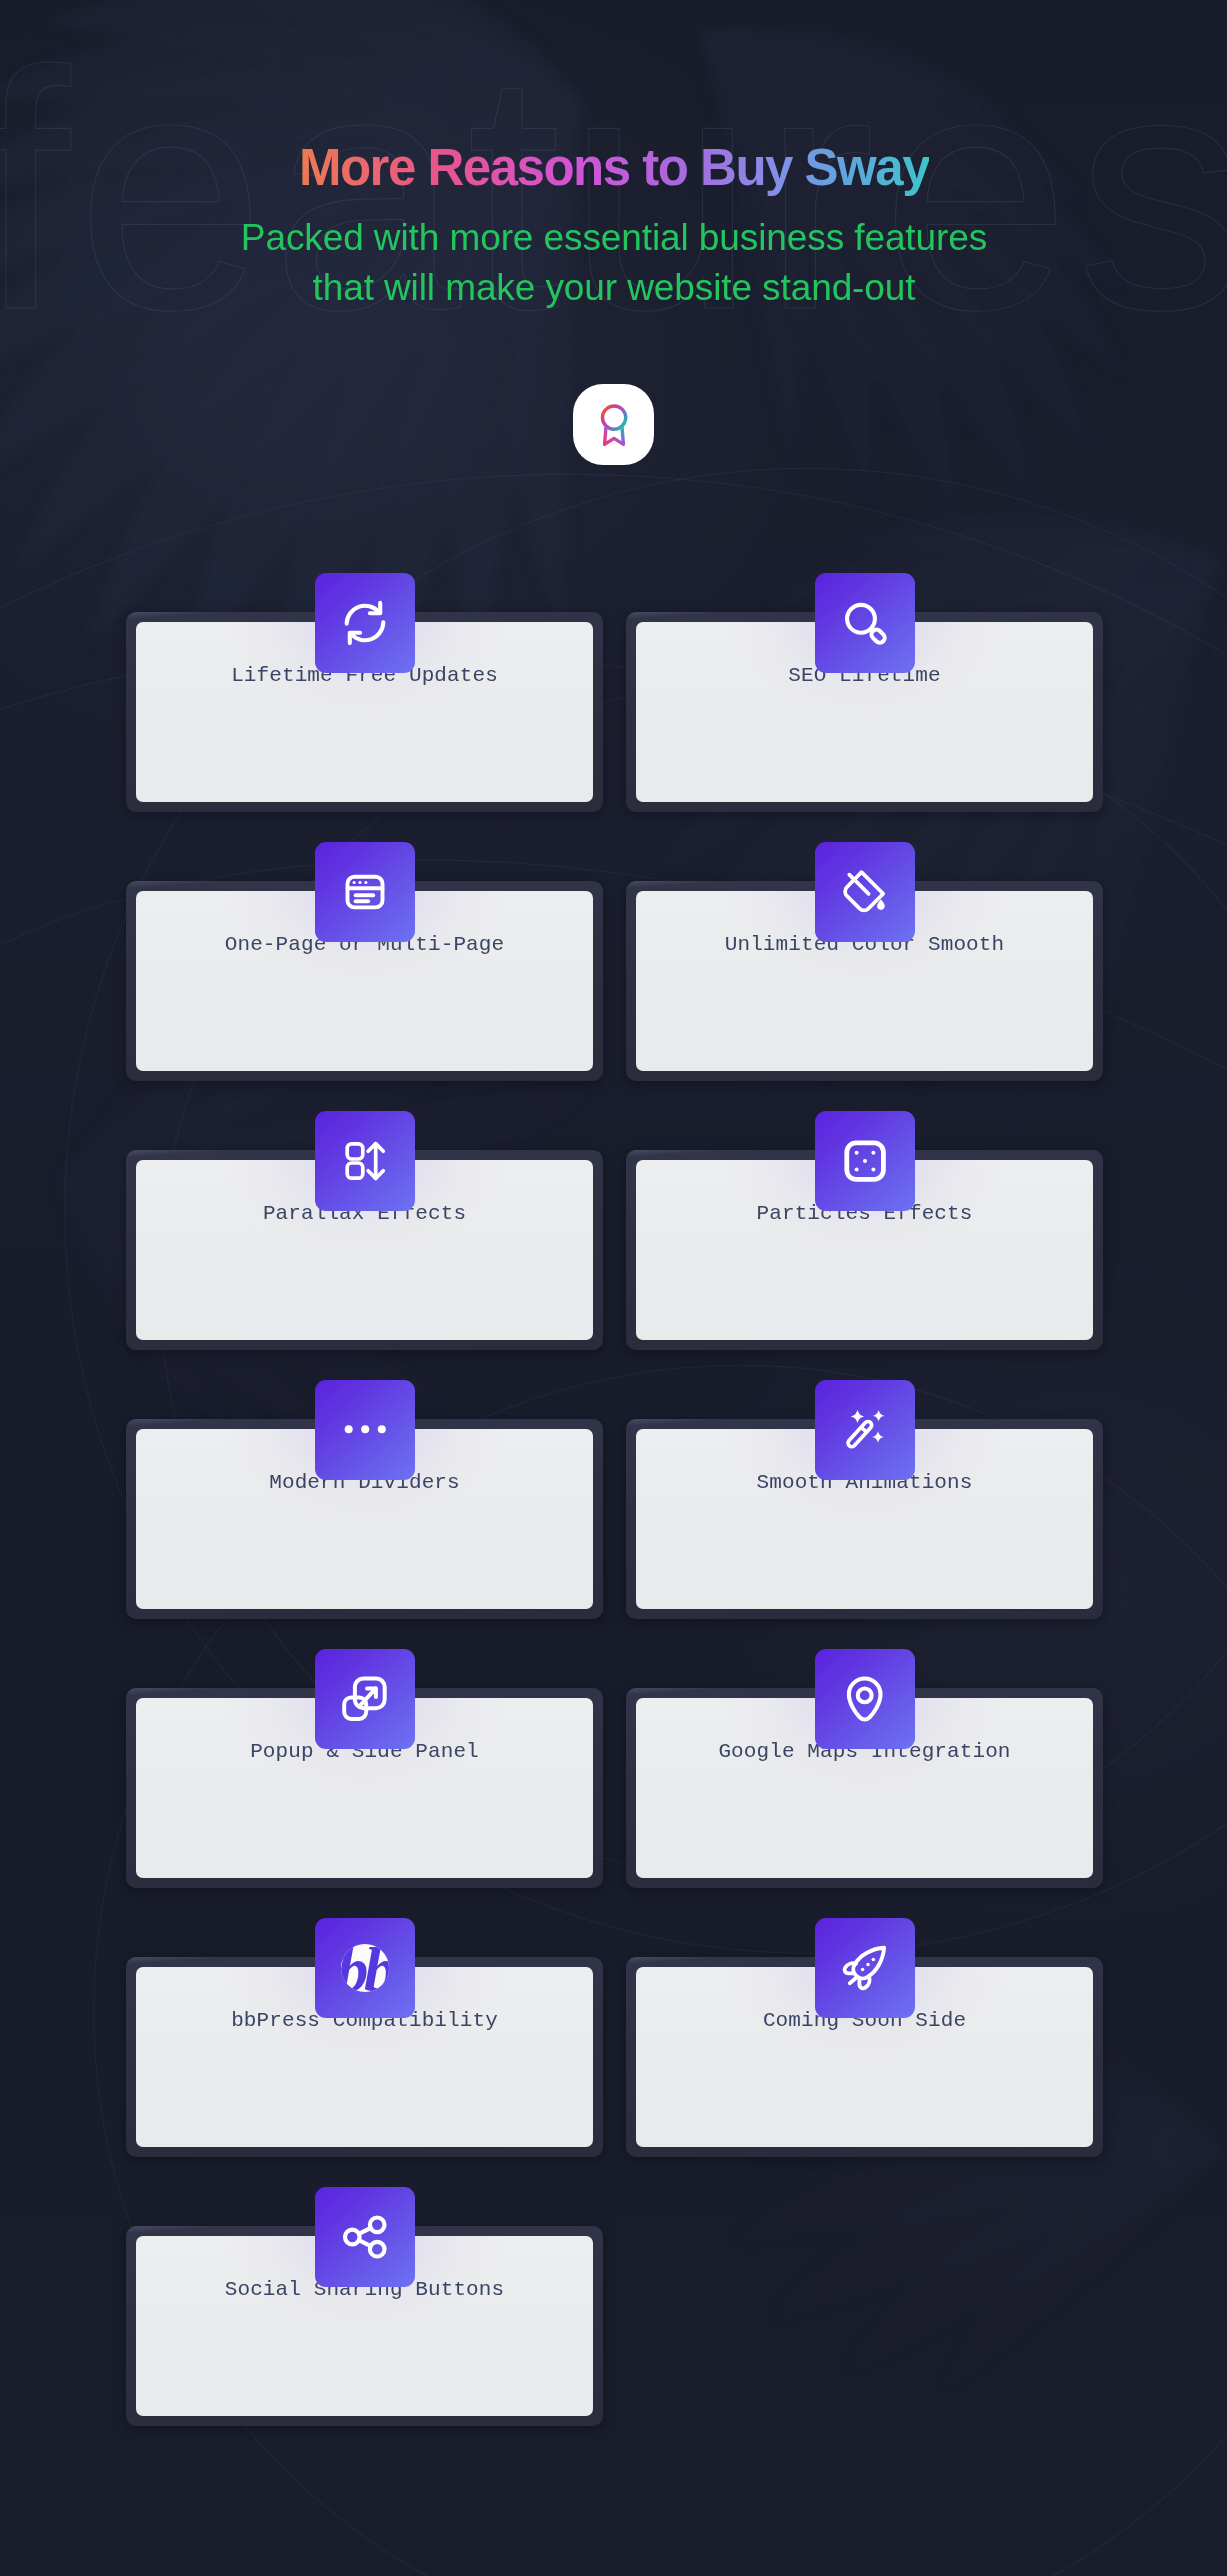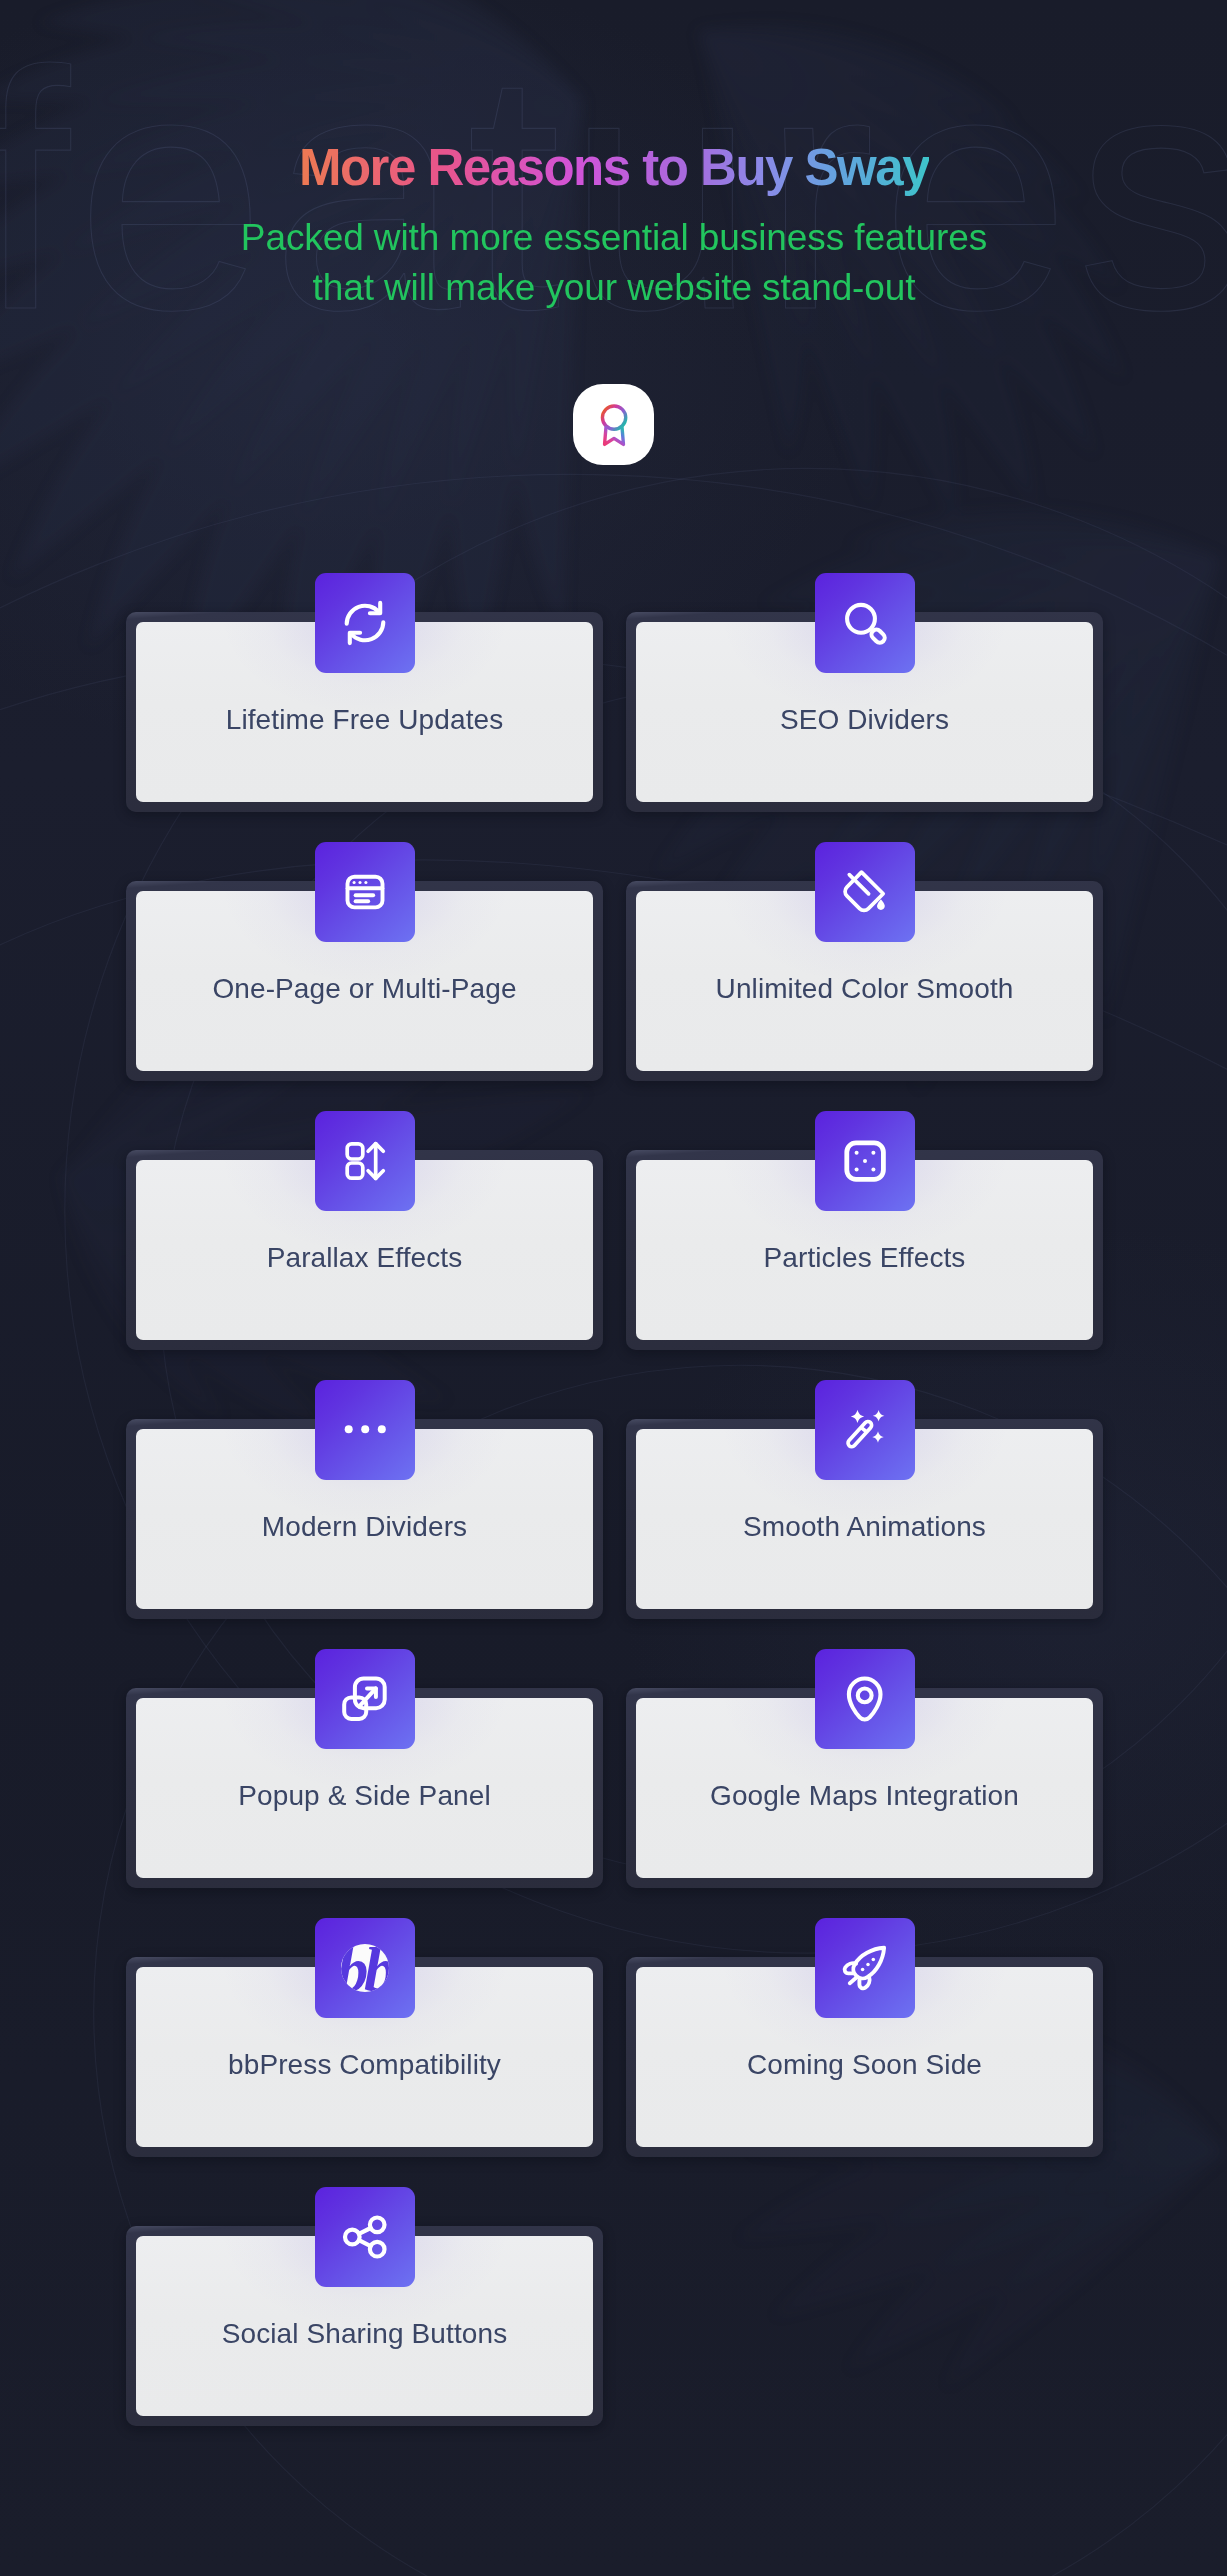--- a/index.html
+++ b/index.html
@@ -109,25 +109,26 @@
     content: "";
     position: absolute;
     left: 50%; top: -78px;
     transform: translateX(-50%);
     width: 289px; height: 199px;
     background: radial-gradient(ellipse 50% 50% at 50% 36%, rgba(108,84,212,0.155) 0%, rgba(108,84,212,0.075) 44%, rgba(108,84,212,0.022) 70%, rgba(108,84,212,0) 100%);
     pointer-events: none;
   }
   .card-label {
     position: relative;
-    font-size: 28px;
+    font-size: 21px;
     letter-spacing: 0.1px;
     color: #3a4565;
-    margin-top: 84px;
+    margin-top: 43px;
     line-height: 1;
+    font-family: Liberation Mono, monospace;
   }
   .icon-box {
     position: absolute;
     left: 50%; top: -39px;
     transform: translateX(-50%);
     width: 100px; height: 100px;
     border-radius: 11px;
     background: linear-gradient(138deg,#5b22de 0%,#6034e0 26%,#6653e8 62%,#6d72f2 100%);
     display: flex; align-items: center; justify-content: center;
     z-index: 3;
@@ -285,21 +286,21 @@
               <path d="M2.85 12.4A9.15 9.15 0 0 1 18.9 6.5"></path>
               <polyline points="19.6 1.95 19.6 7.1 14.45 7.1"></polyline>
               <path d="M21.15 11.6A9.15 9.15 0 0 1 5.1 17.5"></path>
               <polyline points="4.4 22.05 4.4 16.9 9.55 16.9"></polyline>
             </svg>
           </div>
         </div>
         <div class="card">
           <div class="card-frame">
             <div class="card-inner">
-              <span class="card-label">SEO Dividers</span>
+              <span class="card-label">SEO Lifetime</span>
             </div>
           </div>
           <div class="icon-box">
             <svg viewBox="0 0 24 24" fill="none" stroke="#fff" stroke-width="2.05" stroke-linecap="round" stroke-linejoin="round">
               <circle cx="10.0" cy="9.9" r="6.95"></circle>
               <rect x="14.9" y="16.1" width="7.3" height="4.9" rx="2.45" transform="rotate(45 18.55 18.55)"></rect>
             </svg>
           </div>
         </div>
         <div class="card">

